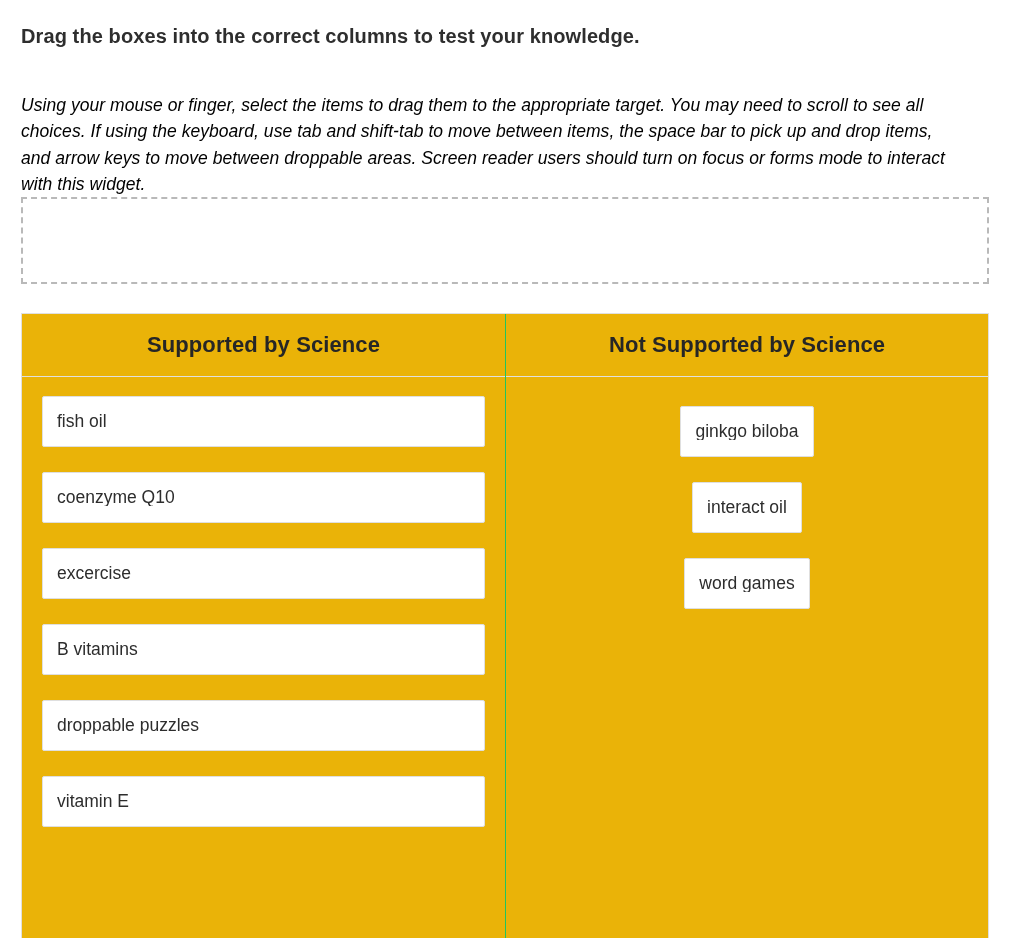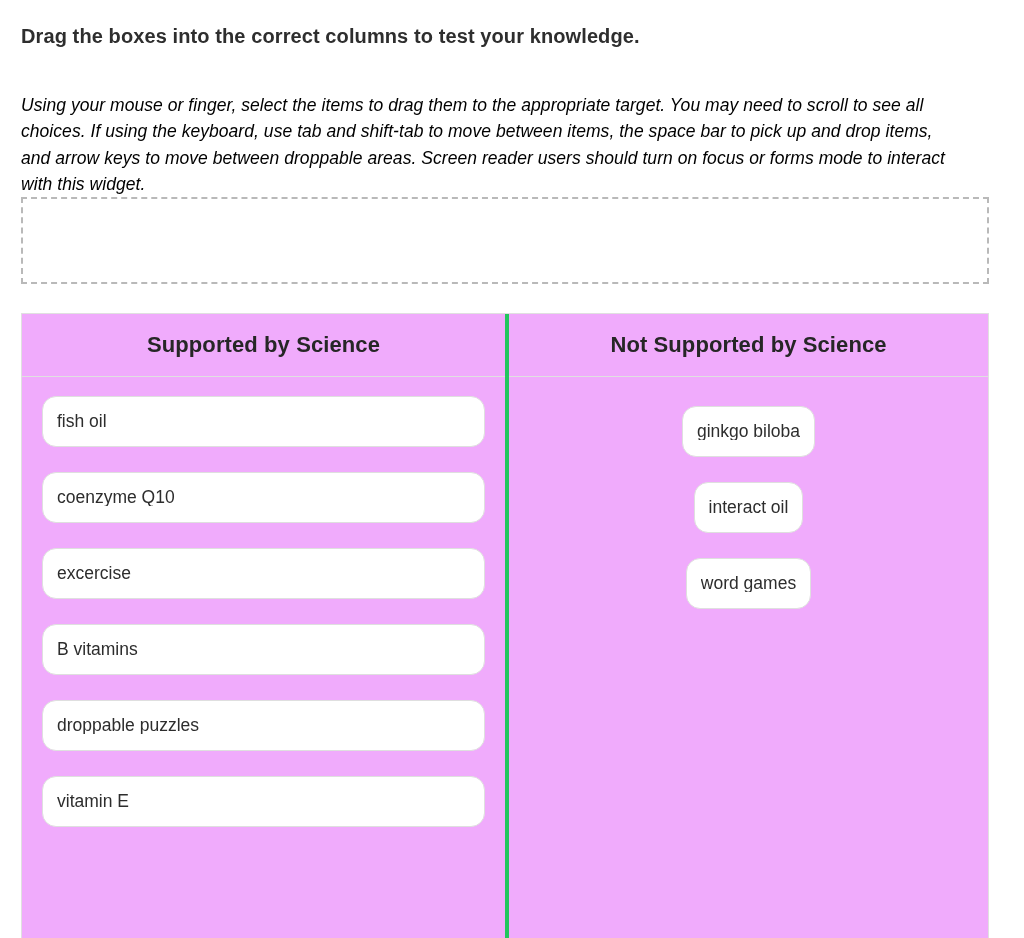--- a/index.html
+++ b/index.html
@@ -74,33 +74,33 @@
 
   
   .drop-table {
     position: absolute;
     left: 21px;
     top: 313px;
     width: 968px;
     height: 625px;
     border: 1px solid #e0e0e0;
     border-bottom: none;
-    background: #f0abfc;
+    background: #eab308;
     display: flex;
   }
 
   .drop-column {
     flex: 1 1 50%;
     min-width: 0;
     display: flex;
     flex-direction: column;
   }
 
   .drop-column + .drop-column {
-    border-left: 4px solid #22c55e;
+    border-left: 1px solid #22c55e;
   }
 
   .column-header {
     height: 63px;
     flex: 0 0 63px;
     border-bottom: 1px solid #e0e0e0;
     display: flex;
     align-items: center;
     justify-content: center;
     font-size: 22px;
@@ -124,21 +124,21 @@
     padding-top: 29px;
     align-items: center;
   }
 
   
   .drag-item {
     height: 51px;
     flex: 0 0 51px;
     margin-bottom: 25px;
     border: 1px solid #dfdfdf;
-    border-radius: 14px;
+    border-radius: 2px;
     background: #ffffff;
     display: flex;
     align-items: center;
     padding: 0 14px;
     font-size: 17.5px;
     line-height: 1;
     color: #2d2d2d;
     cursor: move;
     user-select: none;
   }

